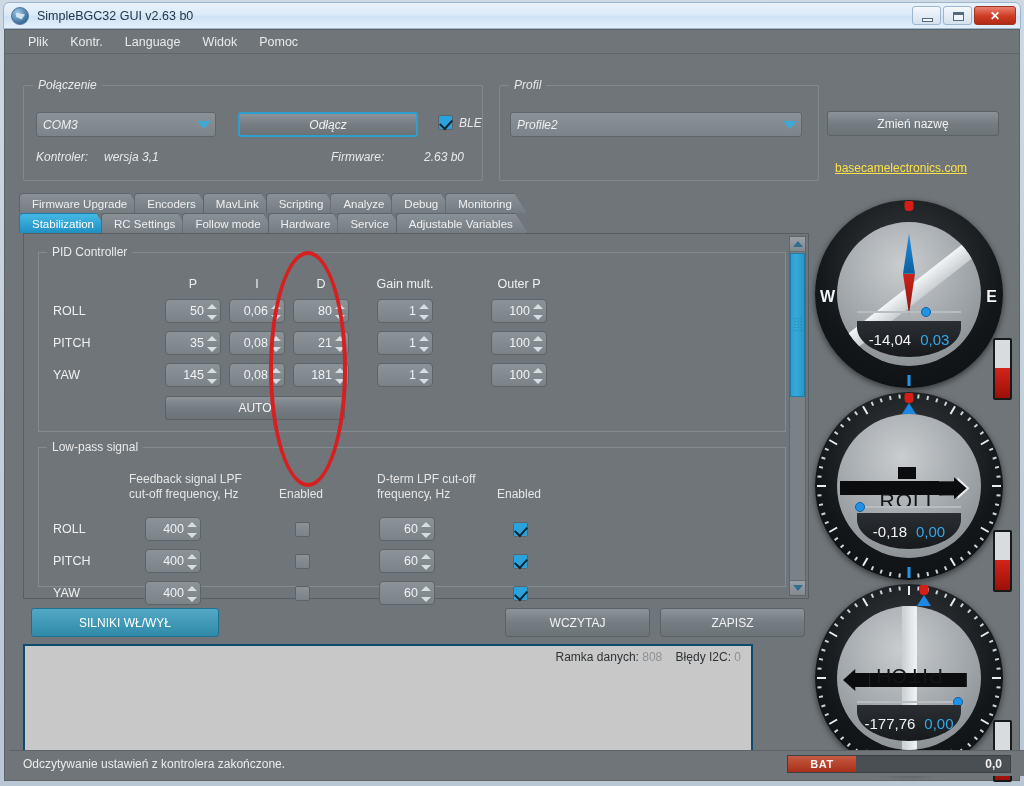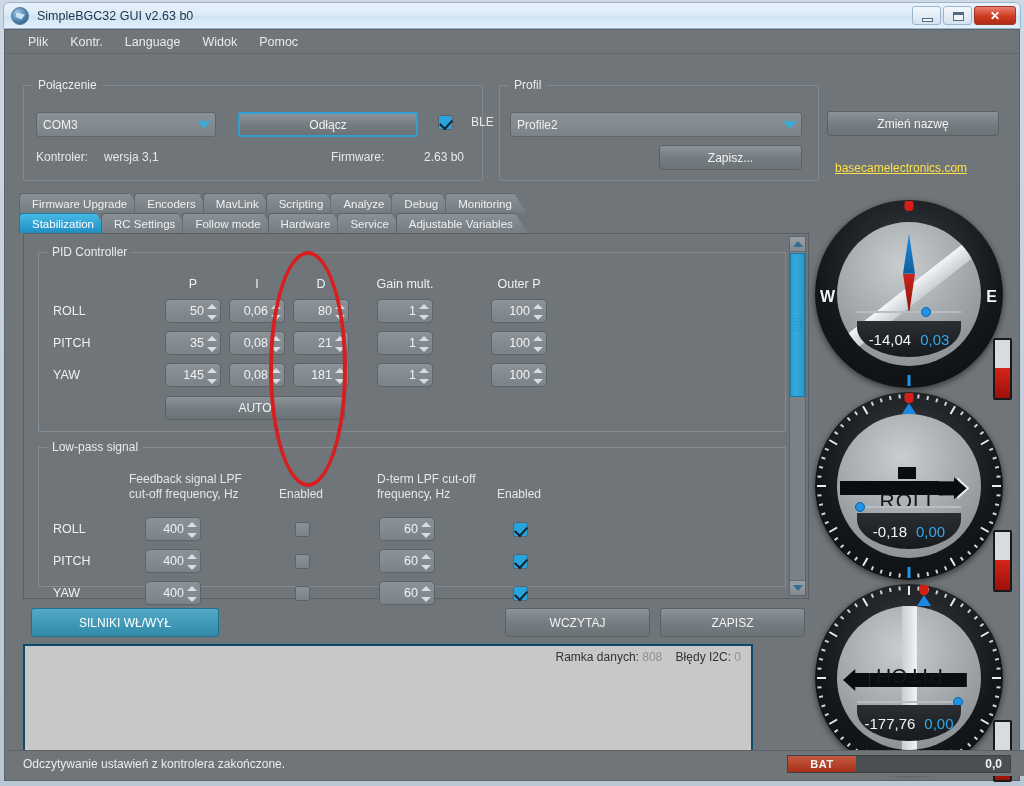--- a/index.html
+++ b/index.html
@@ -54,21 +54,21 @@
   .winbody {
     position:absolute; left:4px; top:29px; width:1016px; height:752px;
     background:#6f7579; border:1px solid #5d6367;
   }
   
   .menubar { height:24px; display:flex; align-items:center; padding-left:12px;
              background:#6f7579; border-bottom:1px solid #60666a; }
   .menu-item { padding:3px 11px; color:#eaeaea; font-size:12.5px; }
 
   
-  .grp { position:absolute; border:1px solid #818a90; border-radius:2px; }
+  .grp { position:absolute; border:1px solid #818a90; border-radius:2px;font-style:italic; }
   .grp > .lgd { position:absolute; top:-8px; left:9px; padding:0 5px;
                 background:#6f7579; font-size:12px; color:#e9e9e9; }
 
   .conn { left:18px; top:55px; width:460px; height:96px; }
   .prof { left:494px; top:55px; width:320px; height:96px; }
 
   .fld {
     background:linear-gradient(#8b9297,#7c8389);
     border:1px solid #5f666a; border-radius:3px; color:#efefef;
     height:25px; display:flex; align-items:center; padding:0 6px;
@@ -280,39 +280,38 @@
     <div class="grp conn">
       <span class="lgd">Połączenie</span>
 
       <div class="fld combo" style="position:absolute;left:12px;top:26px;width:180px;">
         <span>COM3</span>
         <span class="arrow"></span>
       </div>
 
       <div class="btn accent" style="position:absolute;left:214px;top:26px;width:180px;">Odłącz</div>
 
-      <div style="position:absolute;left:414px;top:29px;display:flex;align-items:flex-start;gap:18px;">
+      <div style="position:absolute;left:414px;top:29px;display:flex;align-items:center;gap:6px;">
         <span class="chk on"></span>
         <span class="lbl">BLE</span>
       </div>
 
       <span class="lbl" style="position:absolute;left:12px;top:64px;">Kontroler:</span>
       <span class="lbl" style="position:absolute;left:80px;top:64px;">wersja 3,1</span>
       <span class="lbl" style="position:absolute;left:307px;top:64px;">Firmware:</span>
       <span class="lbl" style="position:absolute;left:400px;top:64px;">2.63 b0</span>
     </div>
 
     <div class="grp prof">
       <span class="lgd">Profil</span>
 
       <div class="fld combo" style="position:absolute;left:10px;top:26px;width:292px;">
         <span>Profile2</span>
         <span class="arrow"></span>
       </div>
-      <div class="btn" style="position:absolute;left:159px;top:59px;width:143px;">Zapisz...</div>
     </div>
 
     <div class="btn" style="position:absolute;left:822px;top:81px;width:172px;">Zmień nazwę</div>
     <a class="link" style="position:absolute;left:830px;top:131px;">basecamelectronics.com</a>
 
     <div class="tabstrip">
       <div class="tabrow r2">
         <div class="tab active">Stabilization</div>
         <div class="tab">RC Settings</div>
         <div class="tab">Follow mode</div>

